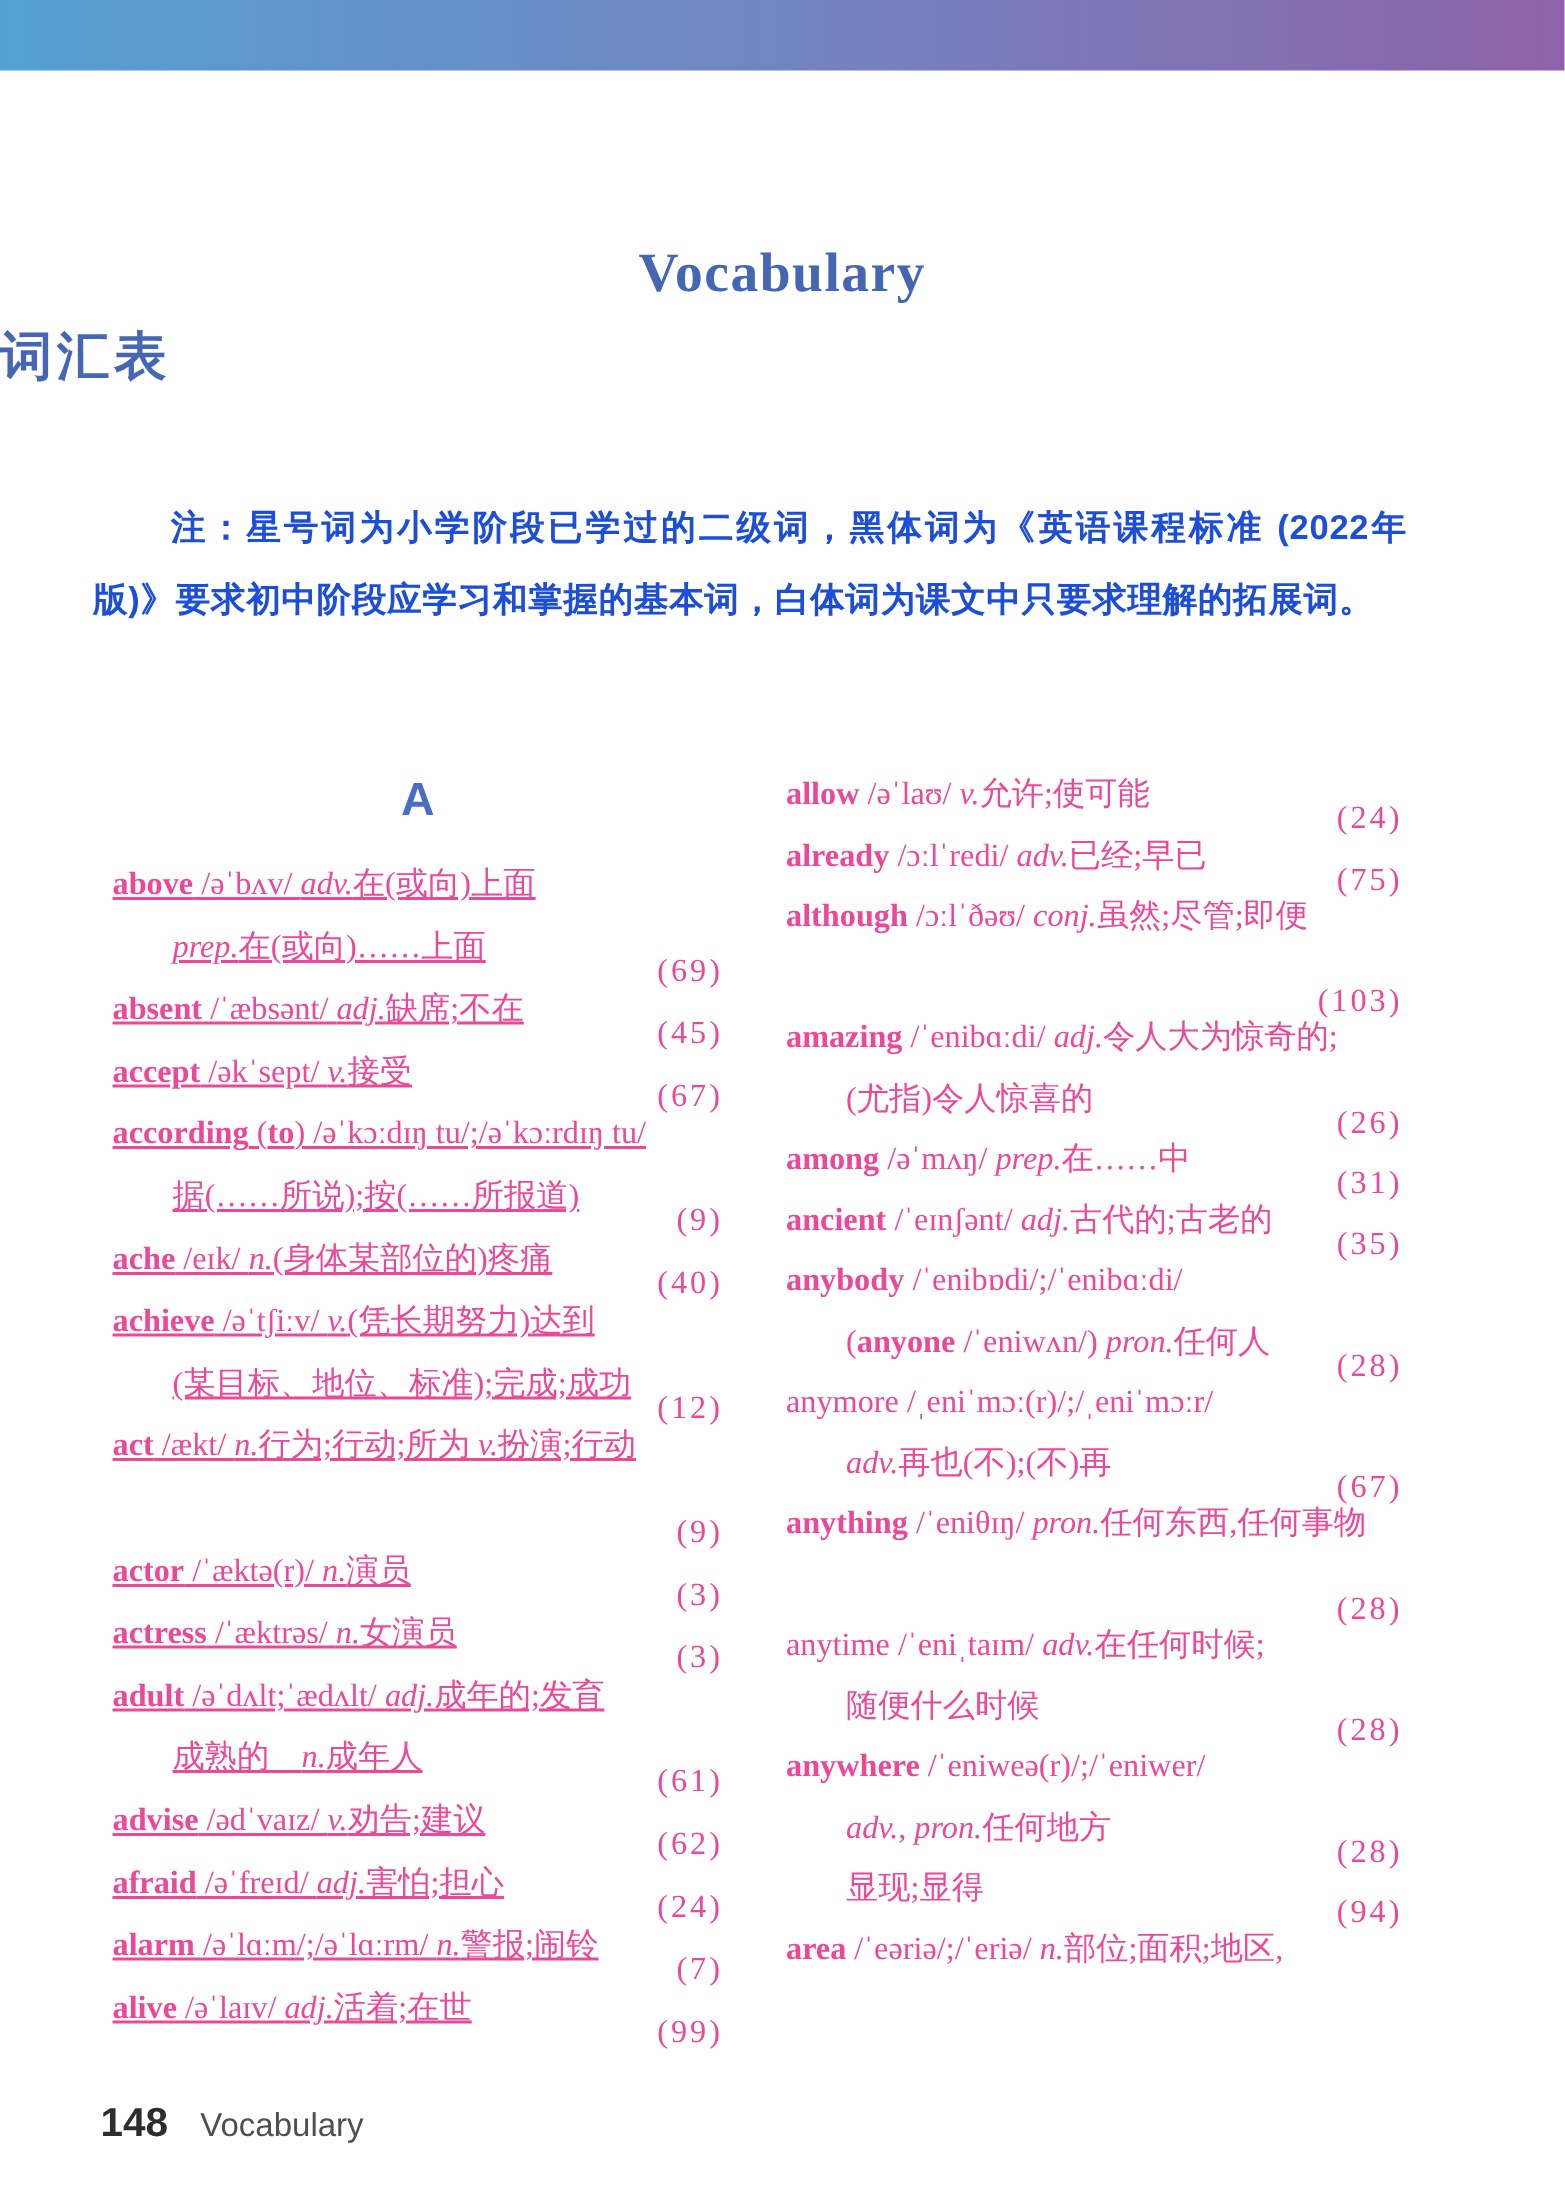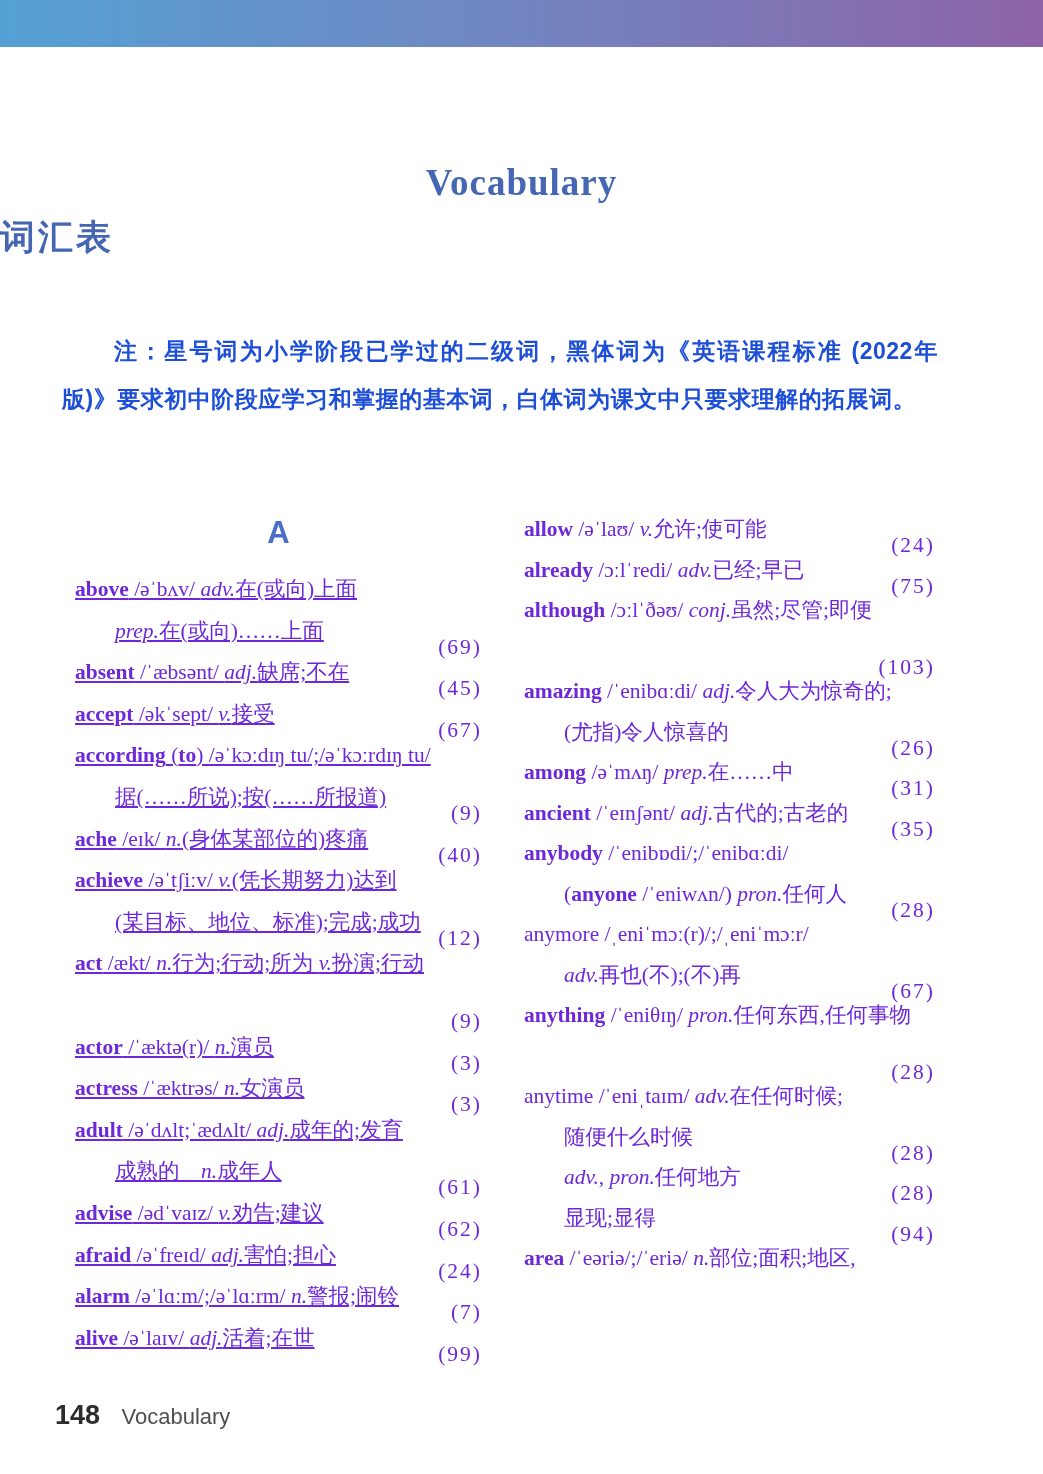--- a/index.html
+++ b/index.html
@@ -31,33 +31,33 @@
   .col { position:absolute; }
   .col-left  { left:75px;  top:512px; width:407px; }
   .col-right { left:524px; top:509px; width:411px; }
   .section-letter {
     height:42px; line-height:42px; margin-bottom:15px; text-align:center;
     font-family:"Liberation Sans","DejaVu Sans",sans-serif;
     font-weight:bold; font-size:31px; color:#4a6ec5;
   }
   .line {
     position:relative; white-space:nowrap;
-    font-size:21.5px; color:#6d28d9;
+    font-size:21.5px; color:#ec4899;
   }
   .col-left  .line { height:41.6px; line-height:41.6px;text-decoration:underline; }
   .col-right .line { height:40.5px; line-height:40.5px; }
   .line.indent { padding-left:40px; }
   .seg-b { font-weight:bold; }
   .seg-w { font-weight:normal; }
   .seg-i { font-style:italic; }
   .seg-r { }
   .seg-zh { }
   .page-ref { position:absolute; right:0; top:16px; letter-spacing:2px; }
   .footer {
-    position:absolute; left:55px; top:1400px; white-space:nowrap;
+    position:absolute; left:67px; top:1400px; white-space:nowrap;
     font-family:"Liberation Sans","DejaVu Sans",sans-serif;
   }
   .footer .pagenum { font-size:27px; font-weight:600; color:#2d2d2d; }
   .footer .label   { font-size:22px; font-weight:400; color:#4f4f4f; margin-left:17px; }
 </style>
 </head>
 <body>
 
 <div class="topbar"></div>
 
@@ -105,20 +105,21 @@
     <div class="line"><span class="seg-b">anybody</span><span class="seg-r"> /ˈenibɒdi/;/ˈenibɑːdi/</span></div>
     <div class="line indent"><span class="seg-r">(</span><span class="seg-b">anyone</span><span class="seg-r"> /ˈeniwʌn/) </span><span class="seg-i">pron.</span><span class="seg-zh">任何人</span><span class="page-ref">(28)</span></div>
     <div class="line"><span class="seg-w">anymore</span><span class="seg-r"> /ˌeniˈmɔː(r)/;/ˌeniˈmɔːr/</span></div>
     <div class="line indent"><span class="seg-i">adv.</span><span class="seg-zh">再也(不);(不)再</span><span class="page-ref">(67)</span></div>
     <div class="line"><span class="seg-b">anything</span><span class="seg-r"> /ˈeniθɪŋ/ </span><span class="seg-i">pron.</span><span class="seg-zh">任何东西,任何事物</span></div>
     <div class="line">
       <span class="page-ref">(28)</span>
     </div>
     <div class="line"><span class="seg-w">anytime</span><span class="seg-r"> /ˈeniˌtaɪm/ </span><span class="seg-i">adv.</span><span class="seg-zh">在任何时候;</span></div>
     <div class="line indent"><span class="seg-zh">随便什么时候</span><span class="page-ref">(28)</span></div>
+    <div class="line"><span class="seg-b">anywhere</span><span class="seg-r"> /ˈeniweə(r)/;/ˈeniwer/</span></div>
     <div class="line indent"><span class="seg-i">adv.</span><span class="seg-r">, </span><span class="seg-i">pron.</span><span class="seg-zh">任何地方</span><span class="page-ref">(28)</span></div>
     <div class="line indent"><span class="seg-zh">显现;显得</span><span class="page-ref">(94)</span></div>
     <div class="line"><span class="seg-b">area</span><span class="seg-r"> /ˈeəriə/;/ˈeriə/ </span><span class="seg-i">n.</span><span class="seg-zh">部位;面积;地区,</span></div>
   </div>
 
 <div class="footer">
   <span class="pagenum">148</span>
   <span class="label">Vocabulary</span>
 </div>
 

